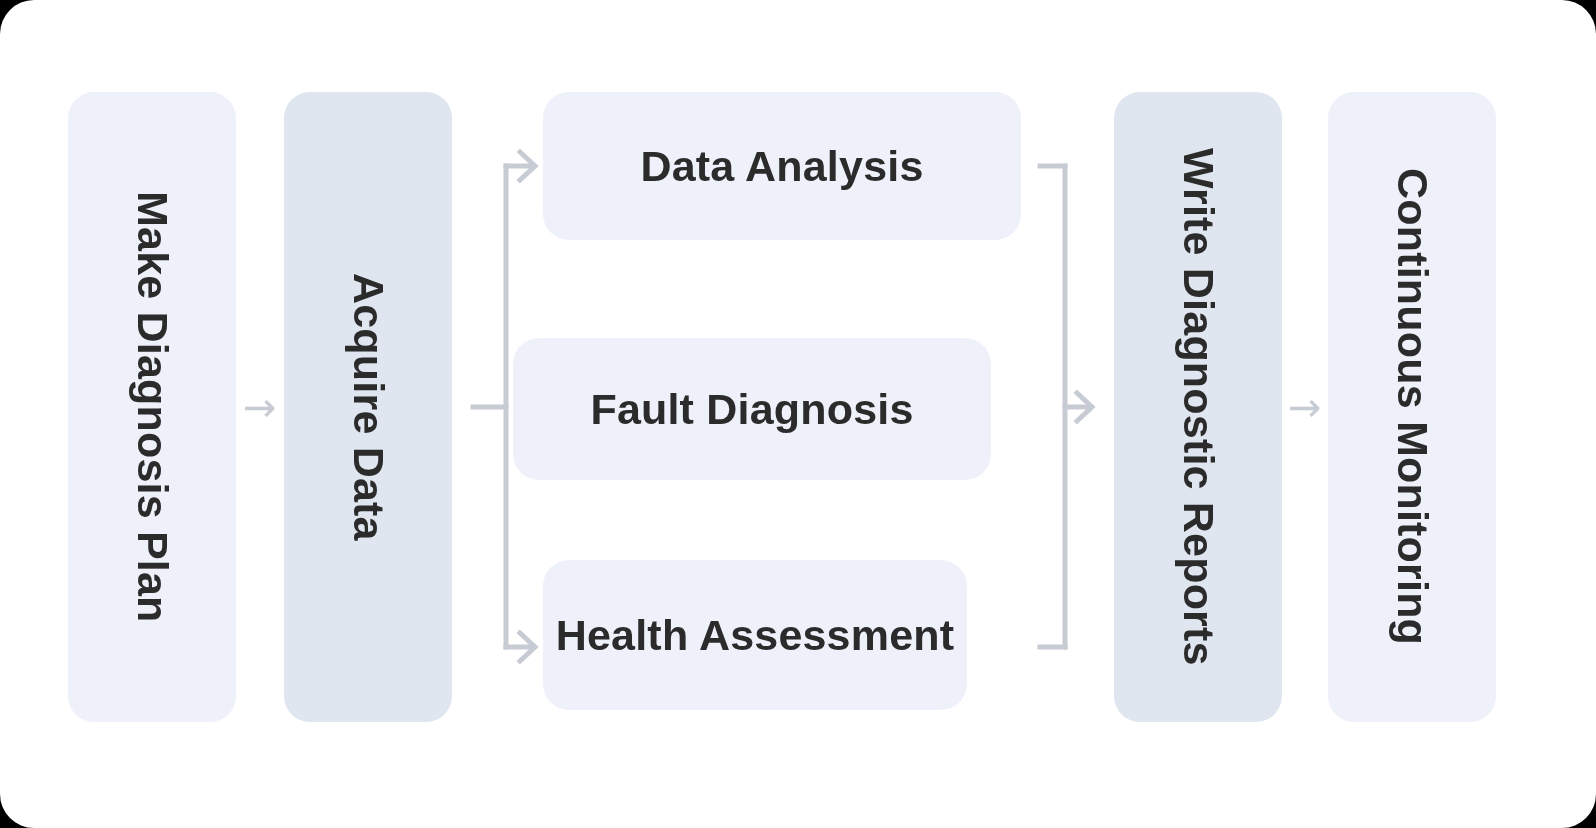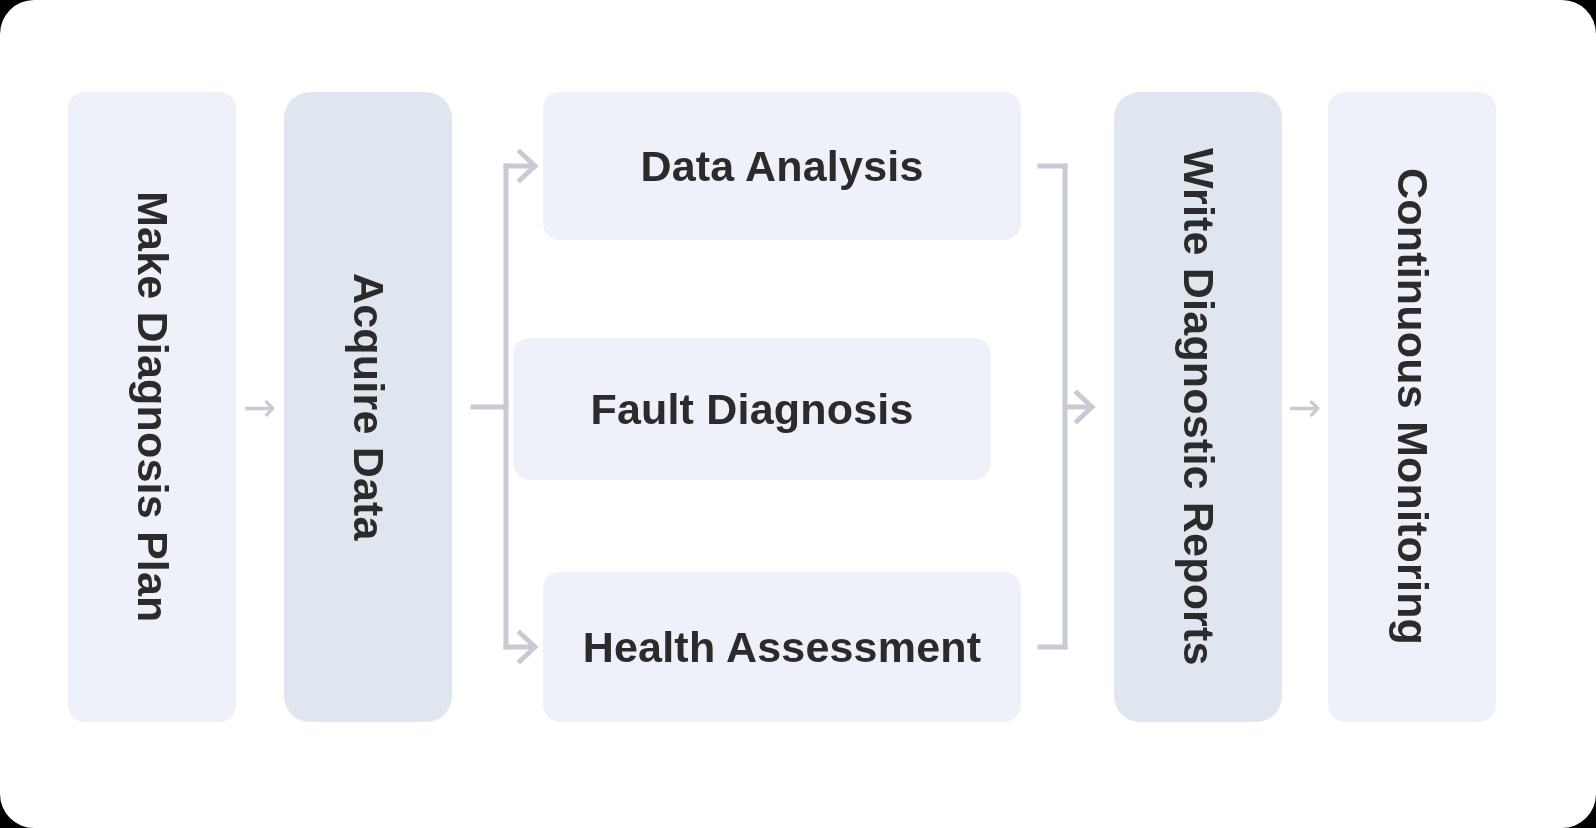--- a/index.html
+++ b/index.html
@@ -24,21 +24,21 @@
 
   
   .node {
     position: absolute;
     box-sizing: border-box;
     border-radius: 26px;
     display: flex;
     align-items: center;
     justify-content: center;
   }
-  .node.tone-light { background: #eef1fa; border-radius: 17px; }
+  .node.tone-light { background: #eef1fa; }
   .node.tone-dark  { background: #dfe6ef; }
 
   .node-label {
     color: #2b2b2b;
     font-weight: bold;
     letter-spacing: 0.2px;
     white-space: nowrap;
     line-height: 1;
   }
   
@@ -50,21 +50,21 @@
   .node.horizontal .node-label {
     font-size: 43px;
   }
 
   
   #n-plan    { left: 68px;   top: 92px;  width: 168px; height: 630px; }
   #n-acquire { left: 284px;  top: 92px;  width: 168px; height: 630px; }
 
   #n-data    { left: 543px;  top: 92px;  width: 478px; height: 148px; }
   #n-fault   { left: 513px;  top: 338px; width: 478px; height: 142px; }
-  #n-health  { left: 543px;  top: 572px; width: 478px; height: 150px; }
+  #n-health  { left: 543px;  top: 560px; width: 424px; height: 150px; }
 
   #n-report  { left: 1114px; top: 92px;  width: 168px; height: 630px; }
   #n-monitor { left: 1328px; top: 92px;  width: 168px; height: 630px; }
 
   
   .connector-layer {
     position: absolute;
     left: 0; top: 0;
     width: 1596px;
     height: 828px;

